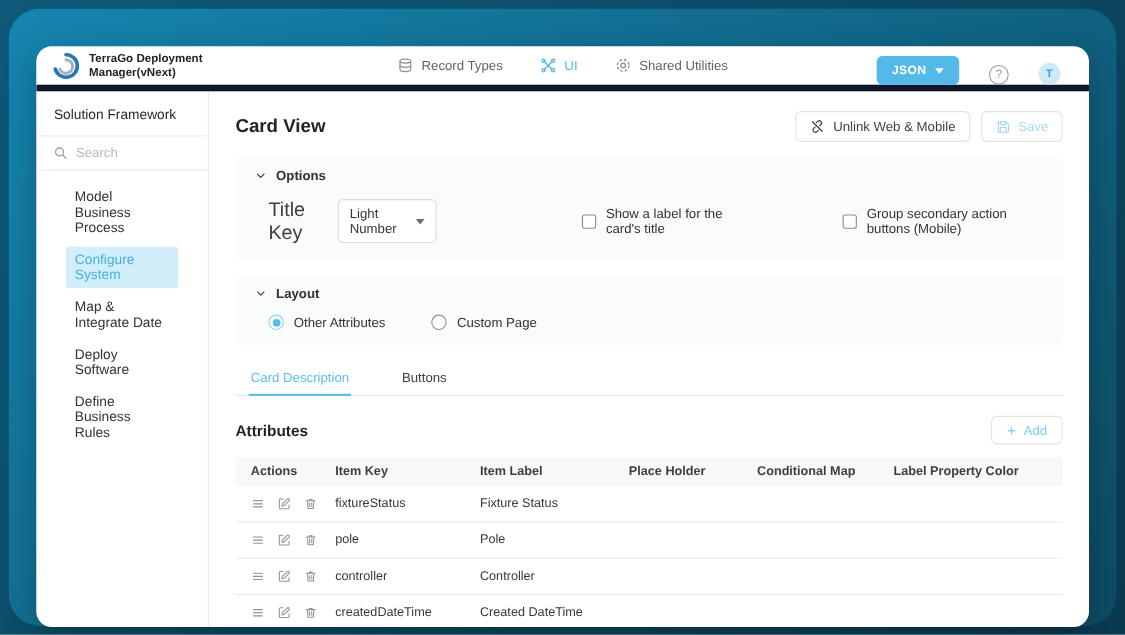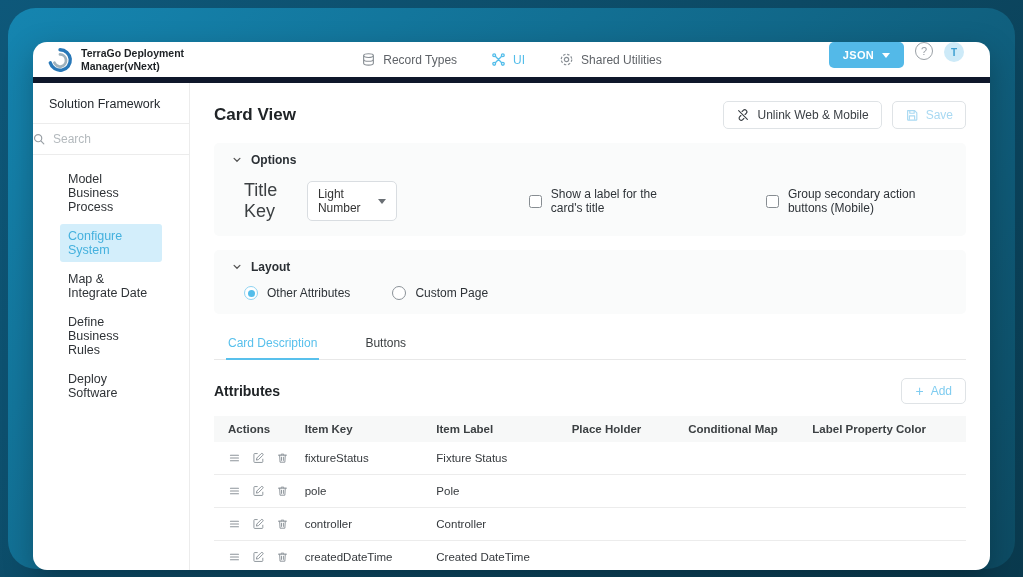--- a/index.html
+++ b/index.html
@@ -25,37 +25,37 @@
     display:flex; align-items:center; position:relative;
   }
   .brand { position:absolute; left:14px; top:0; height:100%; display:flex; align-items:center; gap:8px; }
   .brand svg { width:26px; height:26px; }
   .brand-name { font-size:10.5px; font-weight:bold; color:#1d2125; line-height:1.2; }
   .topnav { margin:0 auto; display:flex; align-items:center; gap:34px; }
   .nav-item { display:flex; align-items:center; gap:7px; font-size:12px; color:#5f6368; cursor:pointer; }
   .nav-item svg { width:15px; height:15px; stroke:#8a9096; }
   .nav-item.active { color:#53bdea; }
   .nav-item.active svg { stroke:#53bdea; }
-  .top-actions { position:absolute; right:26px; top:0; height:100%; display:flex; align-items:flex-start; gap:11px; }
+  .top-actions { position:absolute; right:26px; top:0; height:100%; display:flex; align-items:flex-end; gap:27px; }
   .json-btn {
     background:#53b9e8; color:#fff; border:none; border-radius:5px;
     font-size:11px; font-weight:bold; letter-spacing:.3px;
     padding:7px 14px; display:flex; align-items:center; gap:8px; cursor:pointer;
     font-family:inherit;
   }
   .caret-w { width:0; height:0; border-left:4px solid transparent; border-right:4px solid transparent; border-top:5px solid #fff; }
   .help { width:18px; height:18px; border-radius:50%; border:1.5px solid #9aa0a6; color:#9aa0a6;
     font-size:11px; display:flex; align-items:center; justify-content:center; cursor:pointer; }
   .avatar { width:20px; height:20px; border-radius:50%; background:#cdeaf8; color:#3d9fd1;
     font-size:10px; font-weight:bold; display:flex; align-items:center; justify-content:center; cursor:pointer; }
   
   .app-body { flex:1; display:flex; min-height:0; }
   .sidebar { width:157px; flex:0 0 157px; border-right:1px solid #ececec; display:flex; flex-direction:column; }
   .sb-title { font-size:12.5px; font-weight:normal; color:#24292e; padding:14px 16px 12px; border-bottom:1px solid #ececec; }
-  .sb-search { display:flex; align-items:center; gap:8px; padding:8px 0; border-bottom:1px solid #ececec; }
+  .sb-search { display:flex; align-items:center; gap:8px; padding:8px 16px; border-bottom:1px solid #ececec; }
   .sb-search svg { width:12px; height:12px; stroke:#9aa0a6; flex:0 0 auto; }
   .sb-search input { border:none; outline:none; width:100%; font-size:12px; color:#3c4043; font-family:inherit; }
   .sb-search input::placeholder { color:#b3b9bd; }
   .sb-items { padding:12px 27px; display:flex; flex-direction:column; gap:5px; }
   .sb-item { font-size:12.5px; color:#2f3337; padding:5px 8px; border-radius:3px; cursor:pointer; }
   .sb-item.active { background:#d3eefb; color:#45b1de; }
   
   .content { flex:1; padding:18px 24px 0; overflow:hidden; }
   .page-head { display:flex; align-items:center; }
   .page-title { font-size:17px; font-weight:bold; color:#202427; }
@@ -166,22 +166,22 @@
         <svg viewBox="0 0 14 14" fill="none" stroke-width="1.4" stroke-linecap="round">
           <circle cx="6" cy="6" r="4.2"></circle>
             <path d="M9.2 9.2L12.6 12.6"></path>
         </svg>
         <input type="text" placeholder="Search" style="">
       </div>
       <div class="sb-items">
         <div class="sb-item">Model Business Process</div>
         <div class="sb-item active">Configure System</div>
         <div class="sb-item">Map &amp; Integrate Date</div>
+        <div class="sb-item">Deploy Software</div>
         <div class="sb-item">Define Business Rules</div>
-        <div class="sb-item">Deploy Software</div>
       </div>
     </div>
 
     <div class="content">
 
       <div class="page-head">
         <div class="page-title">Card View</div>
         <div class="head-btns">
           <button class="btn btn-unlink">
             <svg viewBox="0 0 16 16" fill="none" stroke-width="1.3" stroke-linecap="round">

